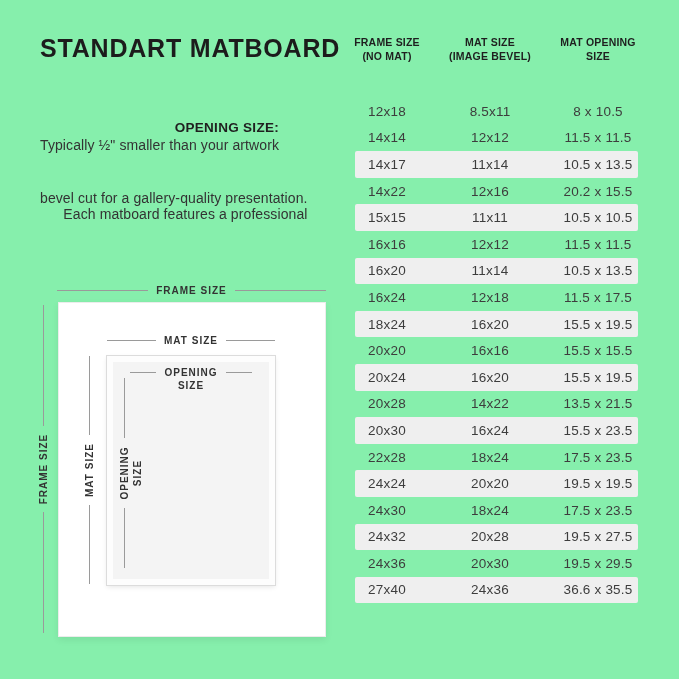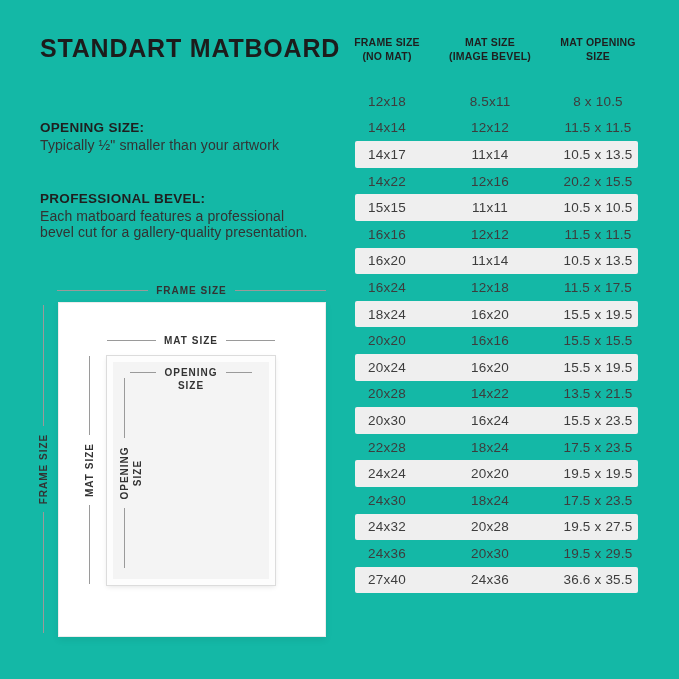--- a/index.html
+++ b/index.html
@@ -1,28 +1,28 @@
 <!DOCTYPE html>
 <html><head>
 <meta charset="utf-8">
 <style>
   html,body{margin:0;padding:0;background:#fff;}
   .canvas{
     position:relative;width:679px;height:679px;overflow:hidden;
-    background:#14b8a6;
+    background:#86efac;
     font-family:"Liberation Sans",sans-serif;
     color:#222;
   }
   
   .title{
     position:absolute;left:40px;top:35px;
     font-size:25px;line-height:27px;font-weight:700;
     letter-spacing:0.8px;color:#1c1c1c;
   }
-  .sec{position:absolute;left:40px;}
+  .sec{position:absolute;left:40px;text-align:right;}
   .sec-h{font-size:13.5px;font-weight:700;letter-spacing:0.3px;line-height:16px;color:#1f1f1f;margin-bottom:2px;}
   .sec-b{font-size:14px;line-height:15.5px;color:#333;letter-spacing:0.1px;}
   .sec1{top:120px;}
   .sec2{top:191px;}
 
   
   .lblrow{display:flex;align-items:center;gap:8px;position:absolute;height:12px;}
   .lblrow.topalign{align-items:flex-start;height:auto;}
   .ln{flex:1;height:1px;background:#9a9a9a;}
   .topalign .ln{margin-top:6px;}
@@ -43,21 +43,21 @@
   #d-frame-side{left:-121px;top:463px;width:328px;}
   #d-mat-top{left:107px;top:334px;width:168px;}
   #d-mat-side{left:-25px;top:464px;width:228px;}
   #d-open-top{left:130px;top:366px;width:122px;}
   #d-open-side{left:36px;top:460px;width:190px;height:26px;}
 
   
   .table{position:absolute;left:337px;top:36px;width:316px;}
   .thead{display:grid;grid-template-columns:100px 106px 110px;}
   .th{text-align:center;font-size:10.5px;font-weight:700;letter-spacing:0.2px;line-height:13.5px;color:#1f1f1f;}
-  .trows{margin-top:25px;}
+  .trows{margin-top:35px;}
   .trow{display:grid;grid-template-columns:100px 106px 110px;height:26.6px;align-items:center;position:relative;}
   .trow.striped::before{
     content:"";position:absolute;left:18px;right:15px;top:0;bottom:0;
     background:#efefef;border-radius:2px;
   }
   .td{text-align:center;font-size:13.5px;color:#3d3d3d;letter-spacing:0.2px;position:relative;}
 </style>
 </head>
 <body>
 
@@ -66,23 +66,22 @@
   <div class="title">
     <div>STANDART MATBOARD</div>
   </div>
 
   <div class="sec sec1">
     <div class="sec-h">OPENING SIZE:</div>
     <div class="sec-b">Typically ½" smaller than your artwork</div>
   </div>
 
   <div class="sec sec2">
-    <div class="sec-h">PROFESSIONAL BEVEL:</div>
+    <div class="sec-b">bevel cut for a gallery-quality presentation.</div>
     <div class="sec-b">Each matboard features a professional</div>
-    <div class="sec-b">bevel cut for a gallery-quality presentation.</div>
   </div>
 
   <div>
     <div class="frame-rect"></div>
     <div class="mat-rect"></div>
 
     <div class="lblrow" id="d-frame-top">
       <div class="ln"></div>
       <div class="dlbl">FRAME SIZE</div>
       <div class="ln"></div>

